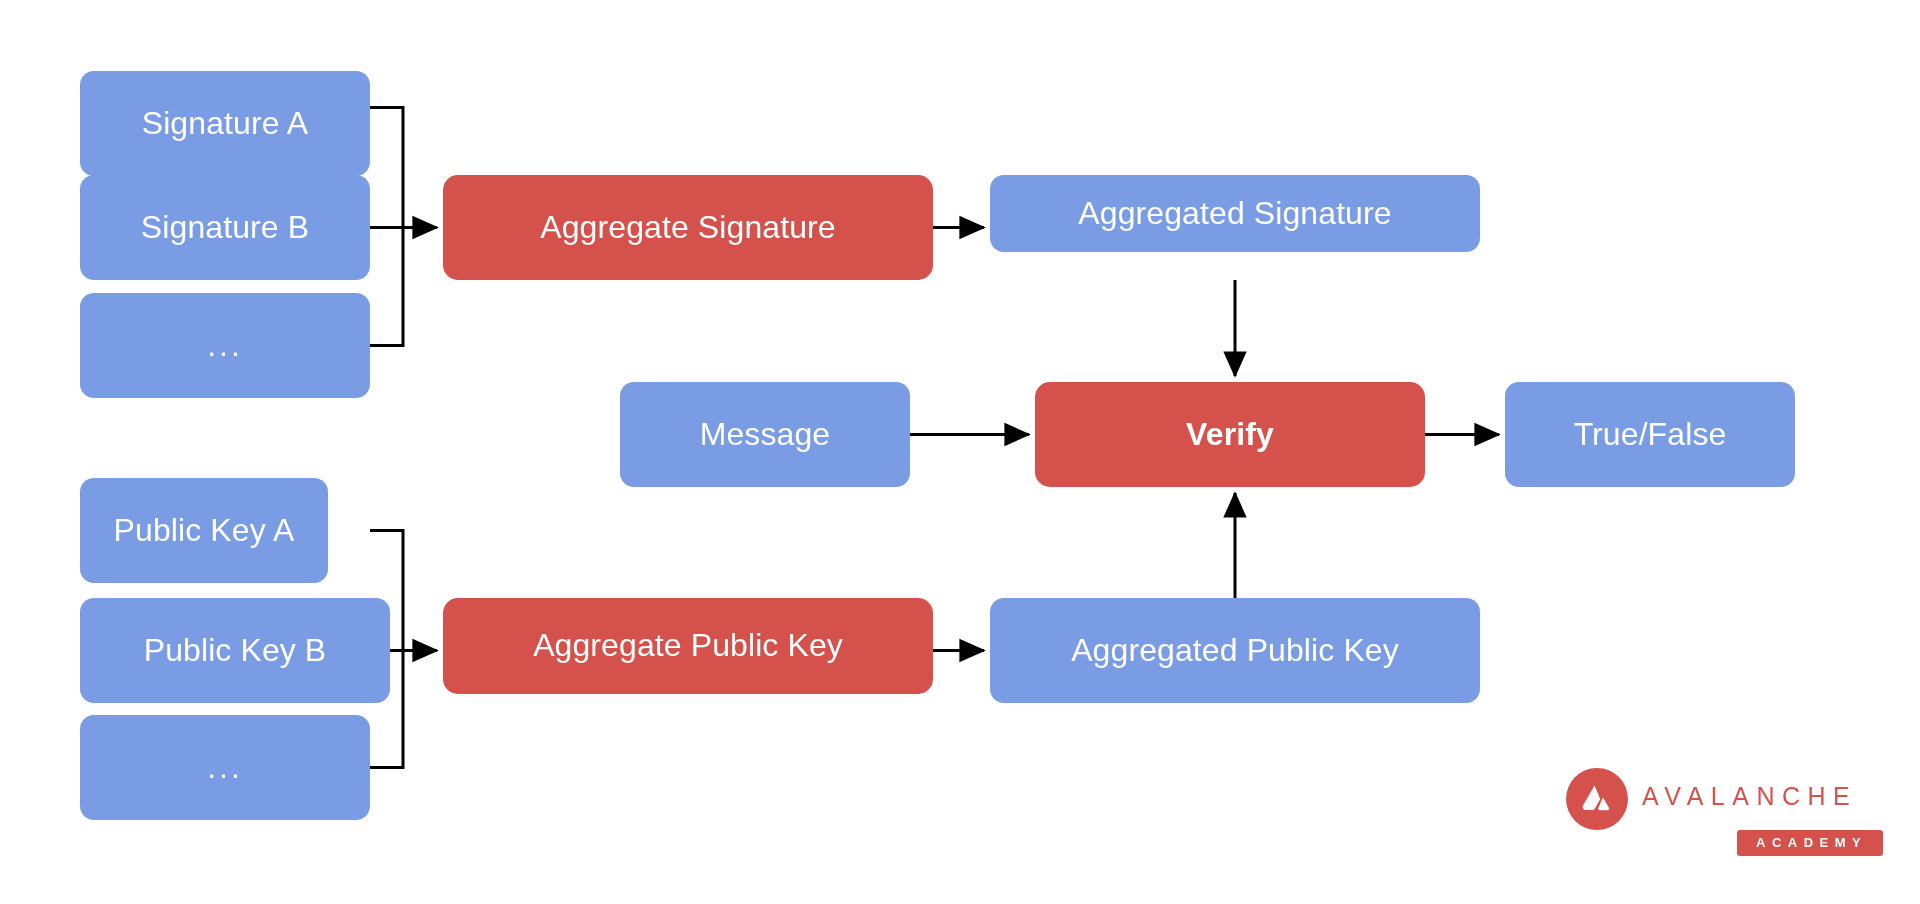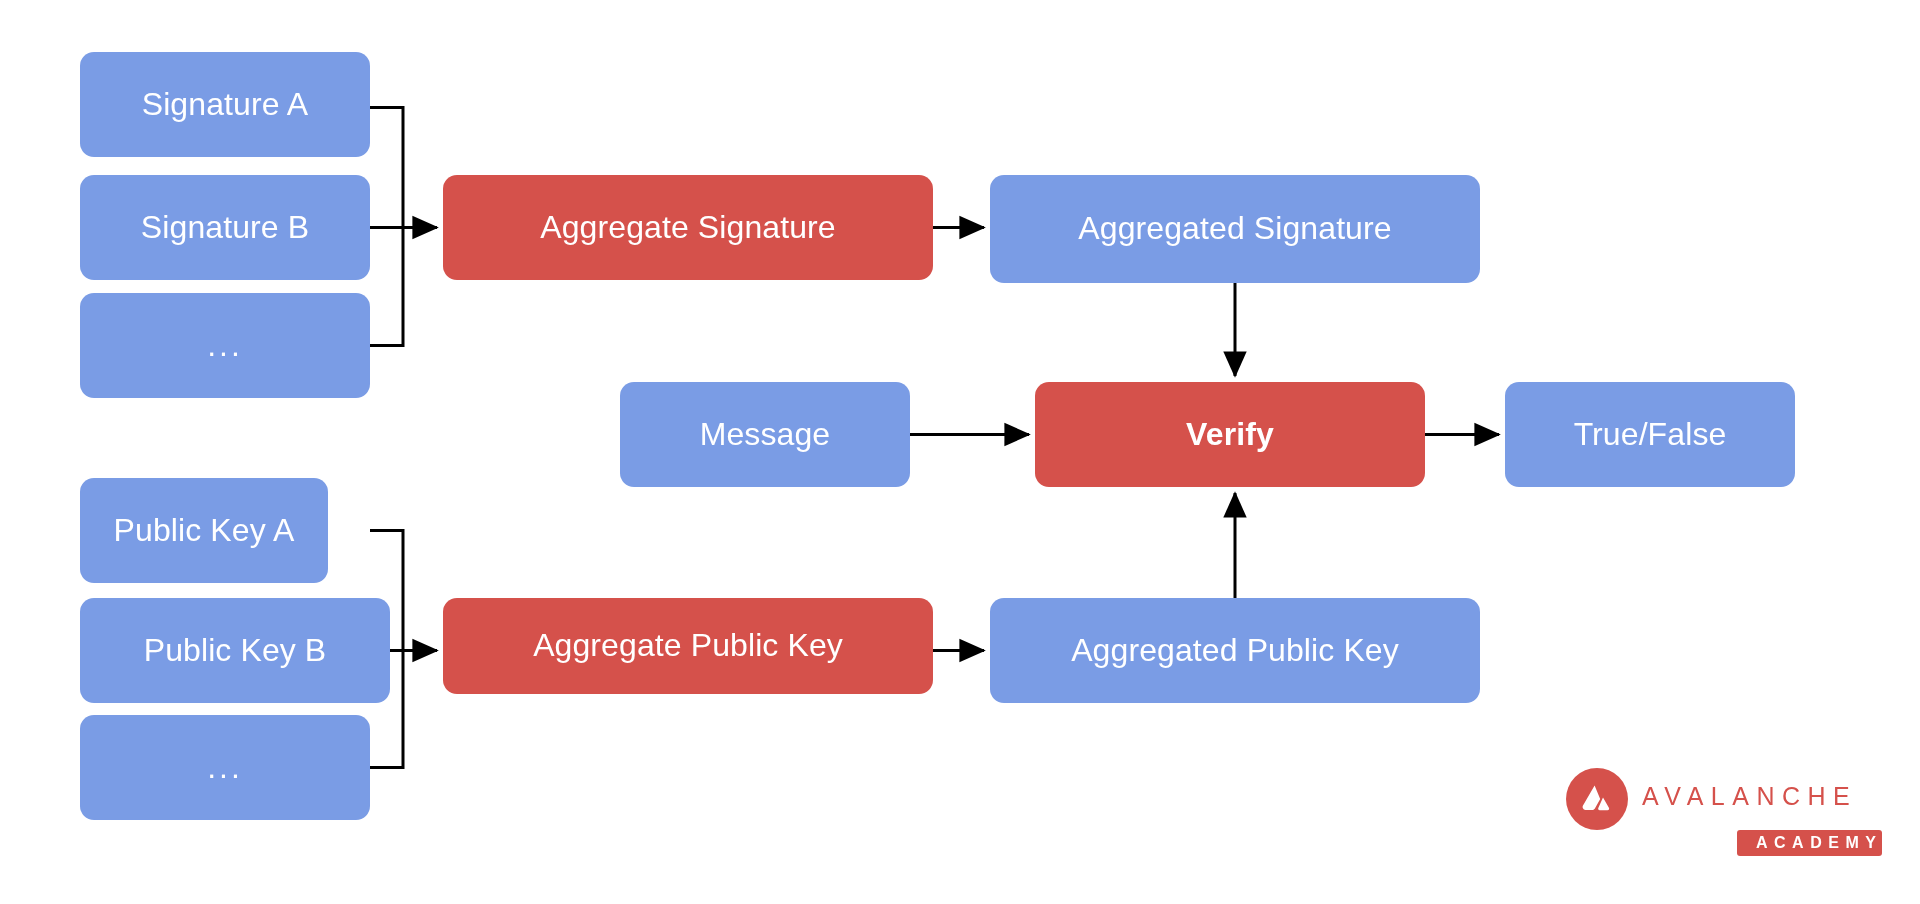--- a/index.html
+++ b/index.html
@@ -37,21 +37,21 @@
     font-size: 32px;
     font-weight: 400;
     line-height: 1.1;
     letter-spacing: 0.1px;
     text-align: center;
     box-sizing: border-box;
     white-space: nowrap;
     user-select: none;
   }
   .node.blue  { background: #7a9ce5; }
-  .node.red   { background: #d5514b; }
+  .node.red   { background: #d5514b; border-radius: 15px; }
   .node.bold  { font-weight: bold; }
   .node.ellipsis {
     font-size: 32px;
     letter-spacing: 3px;
   }
 
   
   #logo {
     position: absolute;
     left: 1566px;
@@ -81,23 +81,23 @@
     letter-spacing: 7.5px;
     line-height: 44px;
     white-space: nowrap;
   }
   #logo .academy-badge {
     position: absolute;
     left: 171px;
     top: 62px;
     background: #d5514b;
     border-radius: 3px;
-    padding: 5px 0 5px 19px;
+    padding: 5px 16px 5px 19px;
     color: #ffffff;
-    font-size: 16px;
+    font-size: 13px;
     font-weight: bold;
     letter-spacing: 6.5px;
     line-height: 16px;
     white-space: nowrap;
   }
 </style>
 </head>
 <body>
 
 <div id="canvas">
@@ -129,33 +129,33 @@
       <path d="M370,767.5 L403,767.5 L403,650.5"></path>
       <path d="M370,650.5 L437,650.5" marker-end="url(#arrowhead)"></path>
 
       <path d="M933,650.5 L984,650.5" marker-end="url(#arrowhead)"></path>
 
       <path d="M1235,598 L1235,493" marker-end="url(#arrowhead)"></path>
     </g>
   </svg>
 
   <div id="nodes">
-      <div class="node blue" style="left: 80px; top: 52px; width: 290px; height: 105px;">
+      <div class="node blue" style="left: 80px; top: 71px; width: 290px; height: 105px;">
         <span>Signature A</span>
       </div>
       <div class="node blue" style="left: 80px; top: 175px; width: 290px; height: 105px;">
         <span>Signature B</span>
       </div>
       <div class="node blue ellipsis" style="left: 80px; top: 293px; width: 290px; height: 105px;">
         <span>...</span>
       </div>
       <div class="node red" style="left: 443px; top: 175px; width: 490px; height: 105px;">
         <span>Aggregate Signature</span>
       </div>
-      <div class="node blue" style="left: 990px; top: 175px; width: 490px; height: 108px;">
+      <div class="node blue" style="left: 990px; top: 175px; width: 490px; height: 77px;">
         <span>Aggregated Signature</span>
       </div>
       <div class="node blue" style="left: 620px; top: 382px; width: 290px; height: 105px;">
         <span>Message</span>
       </div>
       <div class="node red bold" style="left: 1035px; top: 382px; width: 390px; height: 105px;">
         <span>Verify</span>
       </div>
       <div class="node blue" style="left: 1505px; top: 382px; width: 290px; height: 105px;">
         <span>True/False</span>

